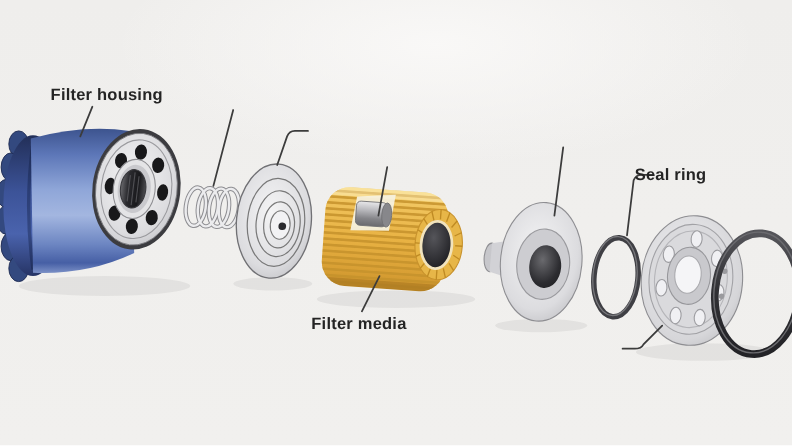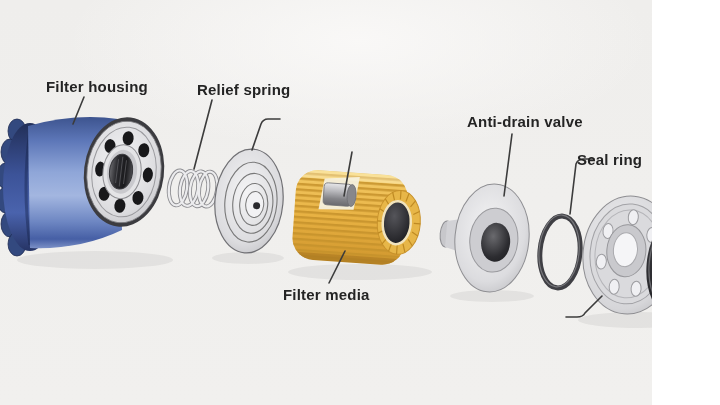--- a/index.html
+++ b/index.html
@@ -1,17 +1,17 @@
 <!DOCTYPE html>
 <html><head>
 <meta charset="utf-8">
 <style>
   html,body{margin:0;padding:0;}
   .stage{
-    position:relative;width:652px;height:405px;overflow:hidden;
+    position:relative;width:720px;height:405px;overflow:hidden;
     background:
       radial-gradient(ellipse 420px 160px at 55% 10%, rgba(250,249,248,.9) 0%, rgba(250,249,248,0) 70%),
       linear-gradient(#efeeec, #f1f0ee);
     font-family:"Liberation Sans", sans-serif;
   }
   .diagram-svg{position:absolute;left:0;top:0;}
   .label{
     position:absolute;
     font:600 15px/1.15 "Liberation Sans", sans-serif;
     color:#242424;letter-spacing:.2px;white-space:nowrap;
@@ -247,18 +247,16 @@
     <path d="M280 119 L268 119 Q263 119 261 124 L252 150"></path>
     <path d="M352 152 L344 196"></path>
     <path d="M512 134 L504 196"></path>
     <path d="M594 159 L583 159 Q578 159 576 164 L570 214"></path>
     <path d="M329 283 L345 251"></path>
     <path d="M566 317 L577 317 Q583 317 585 313 L602 296"></path>
   </g>
 </svg>
 
 <div class="label" style="left:46px;top:78px">Filter housing</div>
-<div class="label" style="left:197px;top:81px">Relief spring</div>
-<div class="label" style="left:467px;top:113px">Anti-drain valve</div>
 <div class="label" style="left:577px;top:151px">Seal ring</div>
 <div class="label" style="left:283px;top:286px">Filter media</div>
 
 </div>
 
 </body></html>

